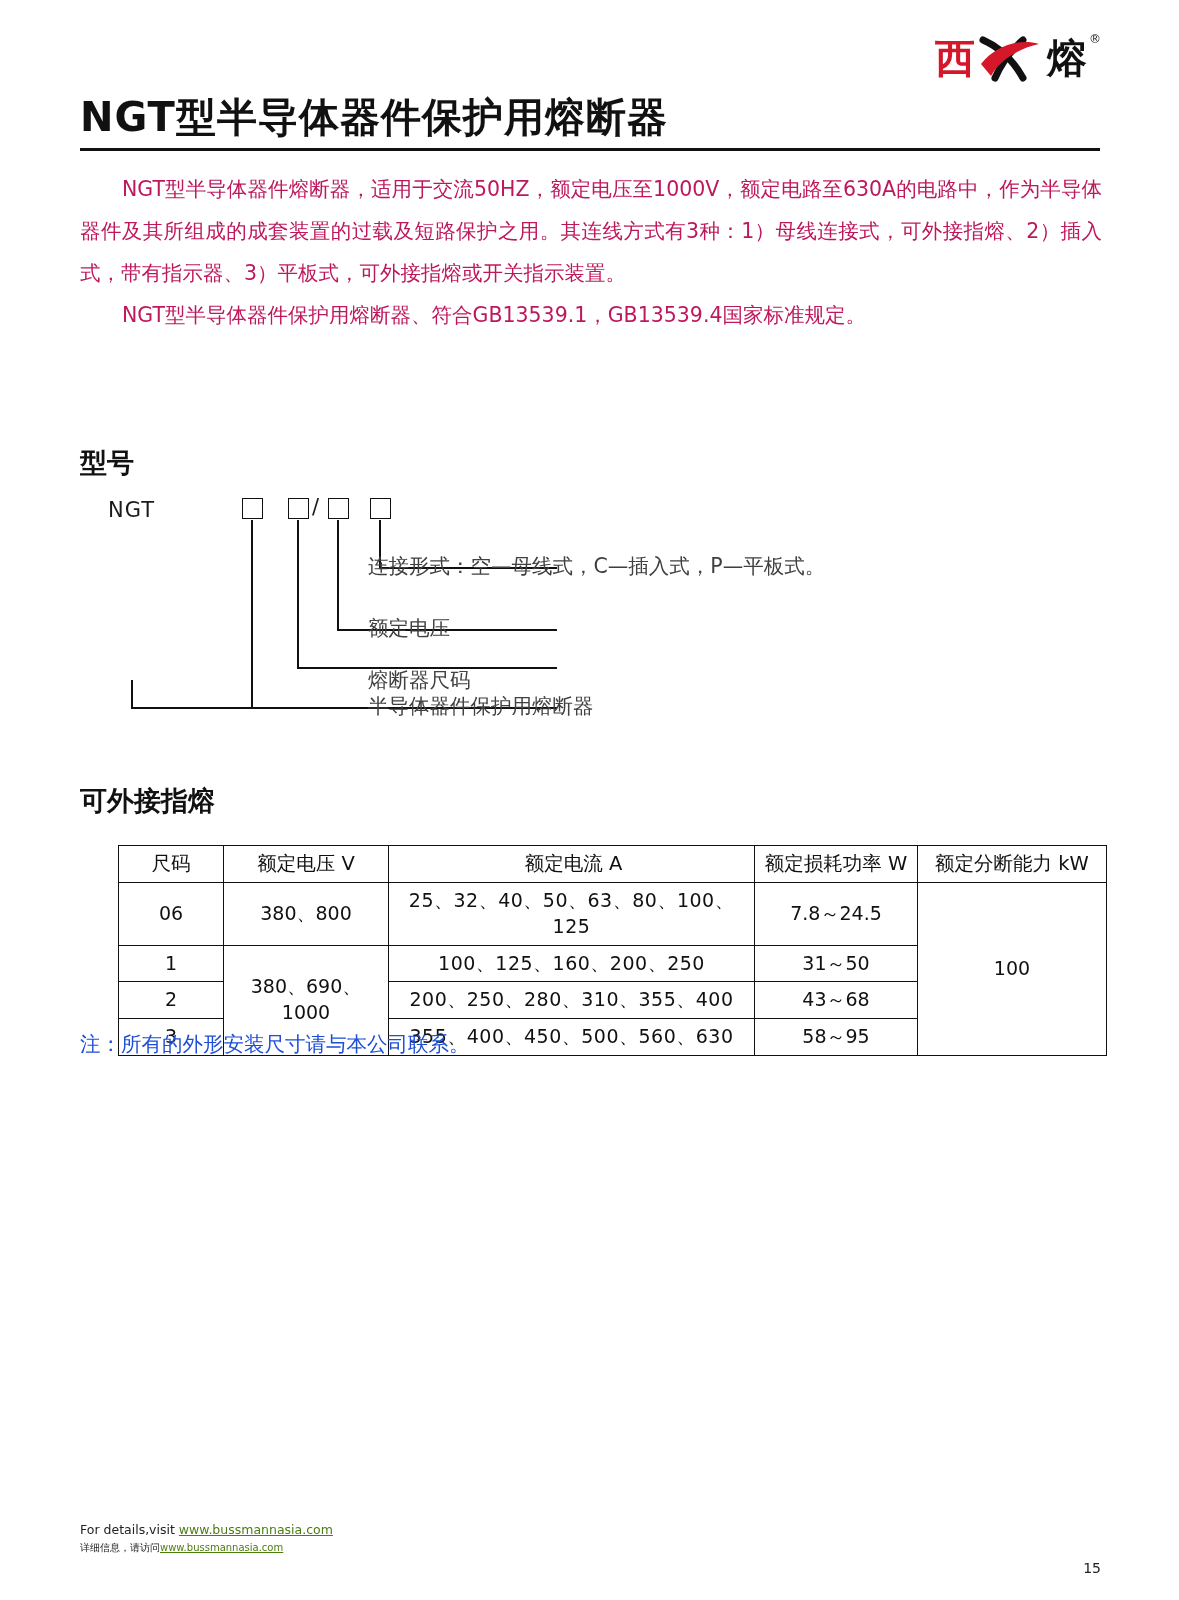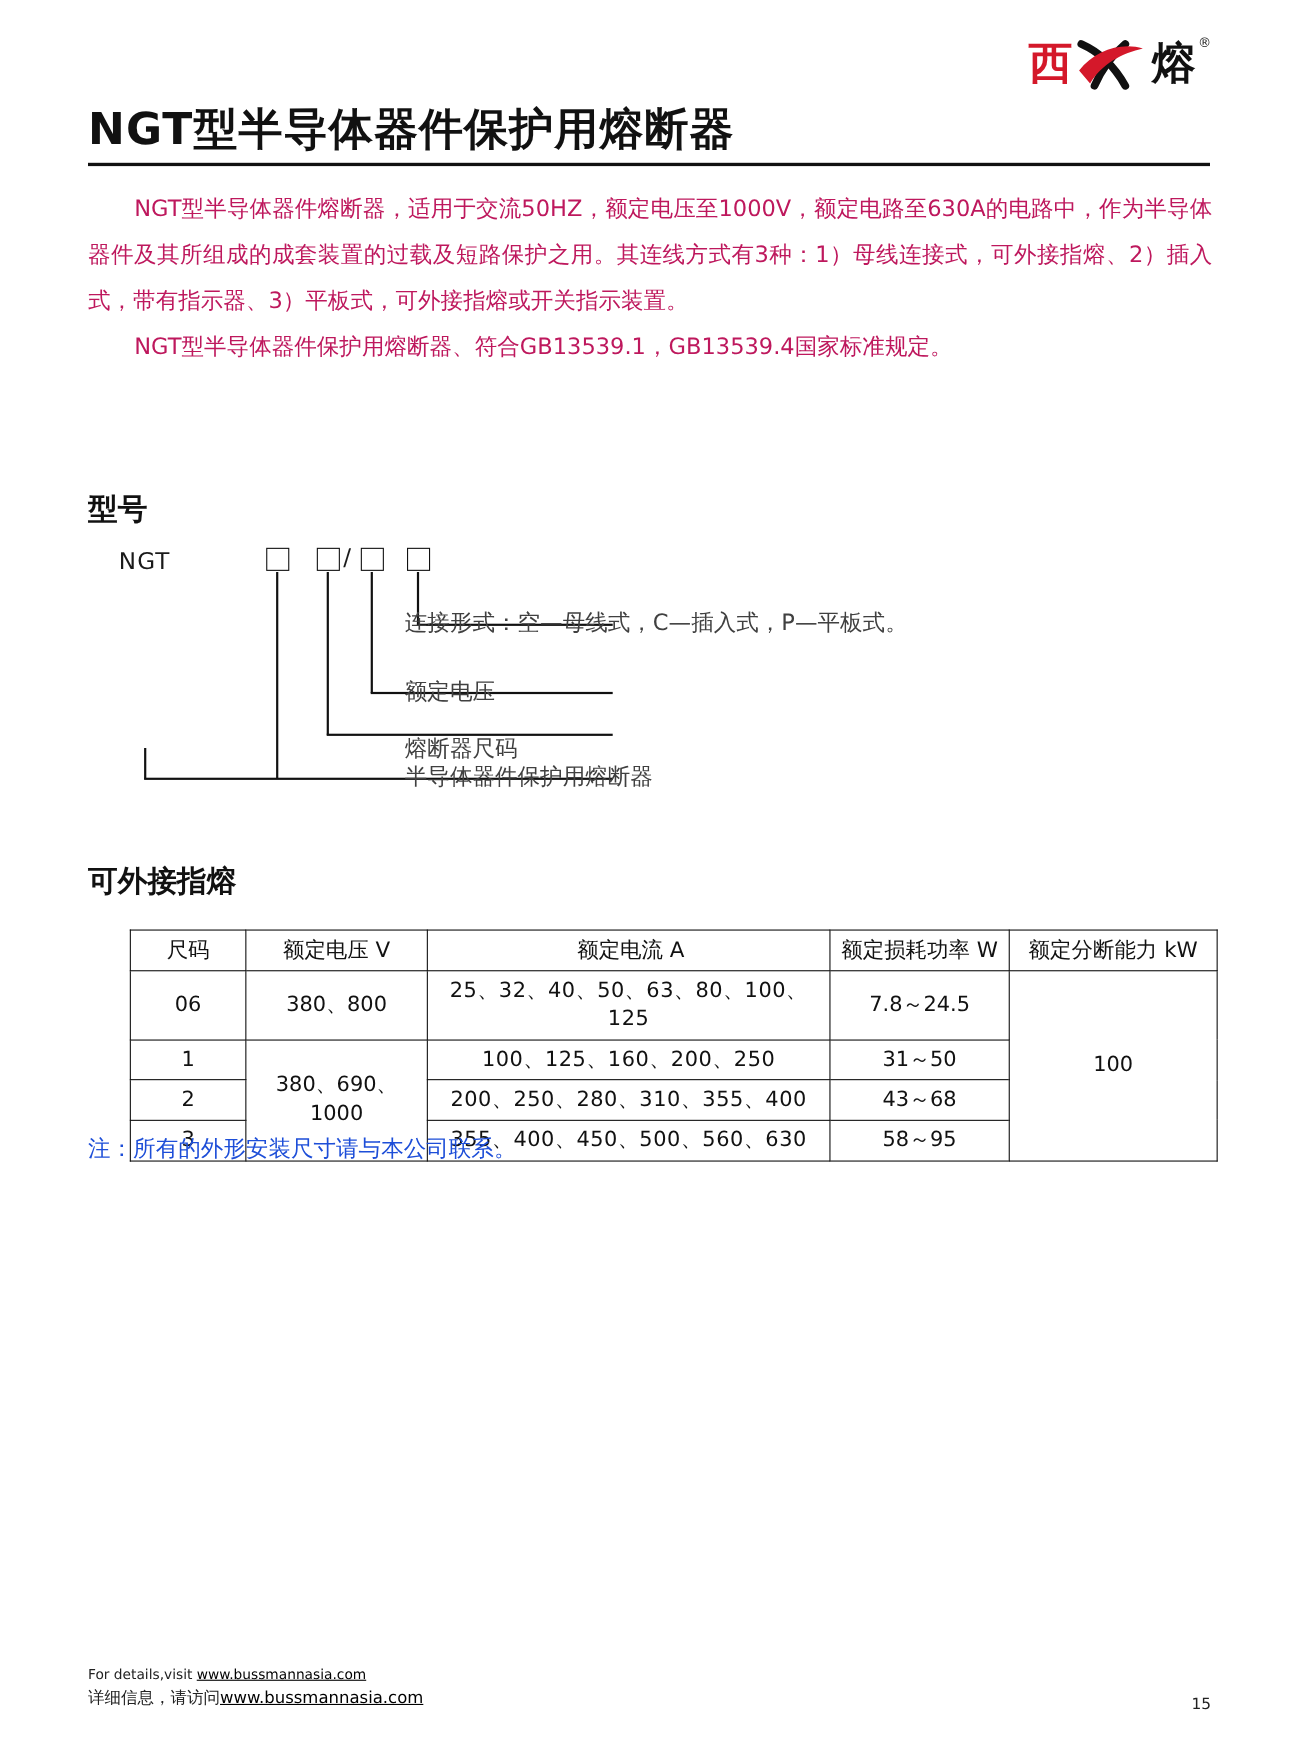--- a/index.html
+++ b/index.html
@@ -179,26 +179,26 @@
 
   
   .footer {
     position: absolute;
     left: 80px;
     bottom: 45px;
     font-size: 12.5px;
     color: #222;
     line-height: 1.55;
   }
-  .footer a { color: #000000; text-decoration: underline; }
-  .footer .line2 { font-size: 15px; }
+  .footer a { color: #4d7c0f; text-decoration: underline; }
+  .footer .line2 { font-size: 10px; }
   .pageno {
     position: absolute;
     right: 78px;
-    bottom: 42px;
+    bottom: 24px;
     font-size: 14px;
     color: #222;
   }
 </style>
 </head>
 <body>
 
 <div class="page">
 
   <div class="logo">

